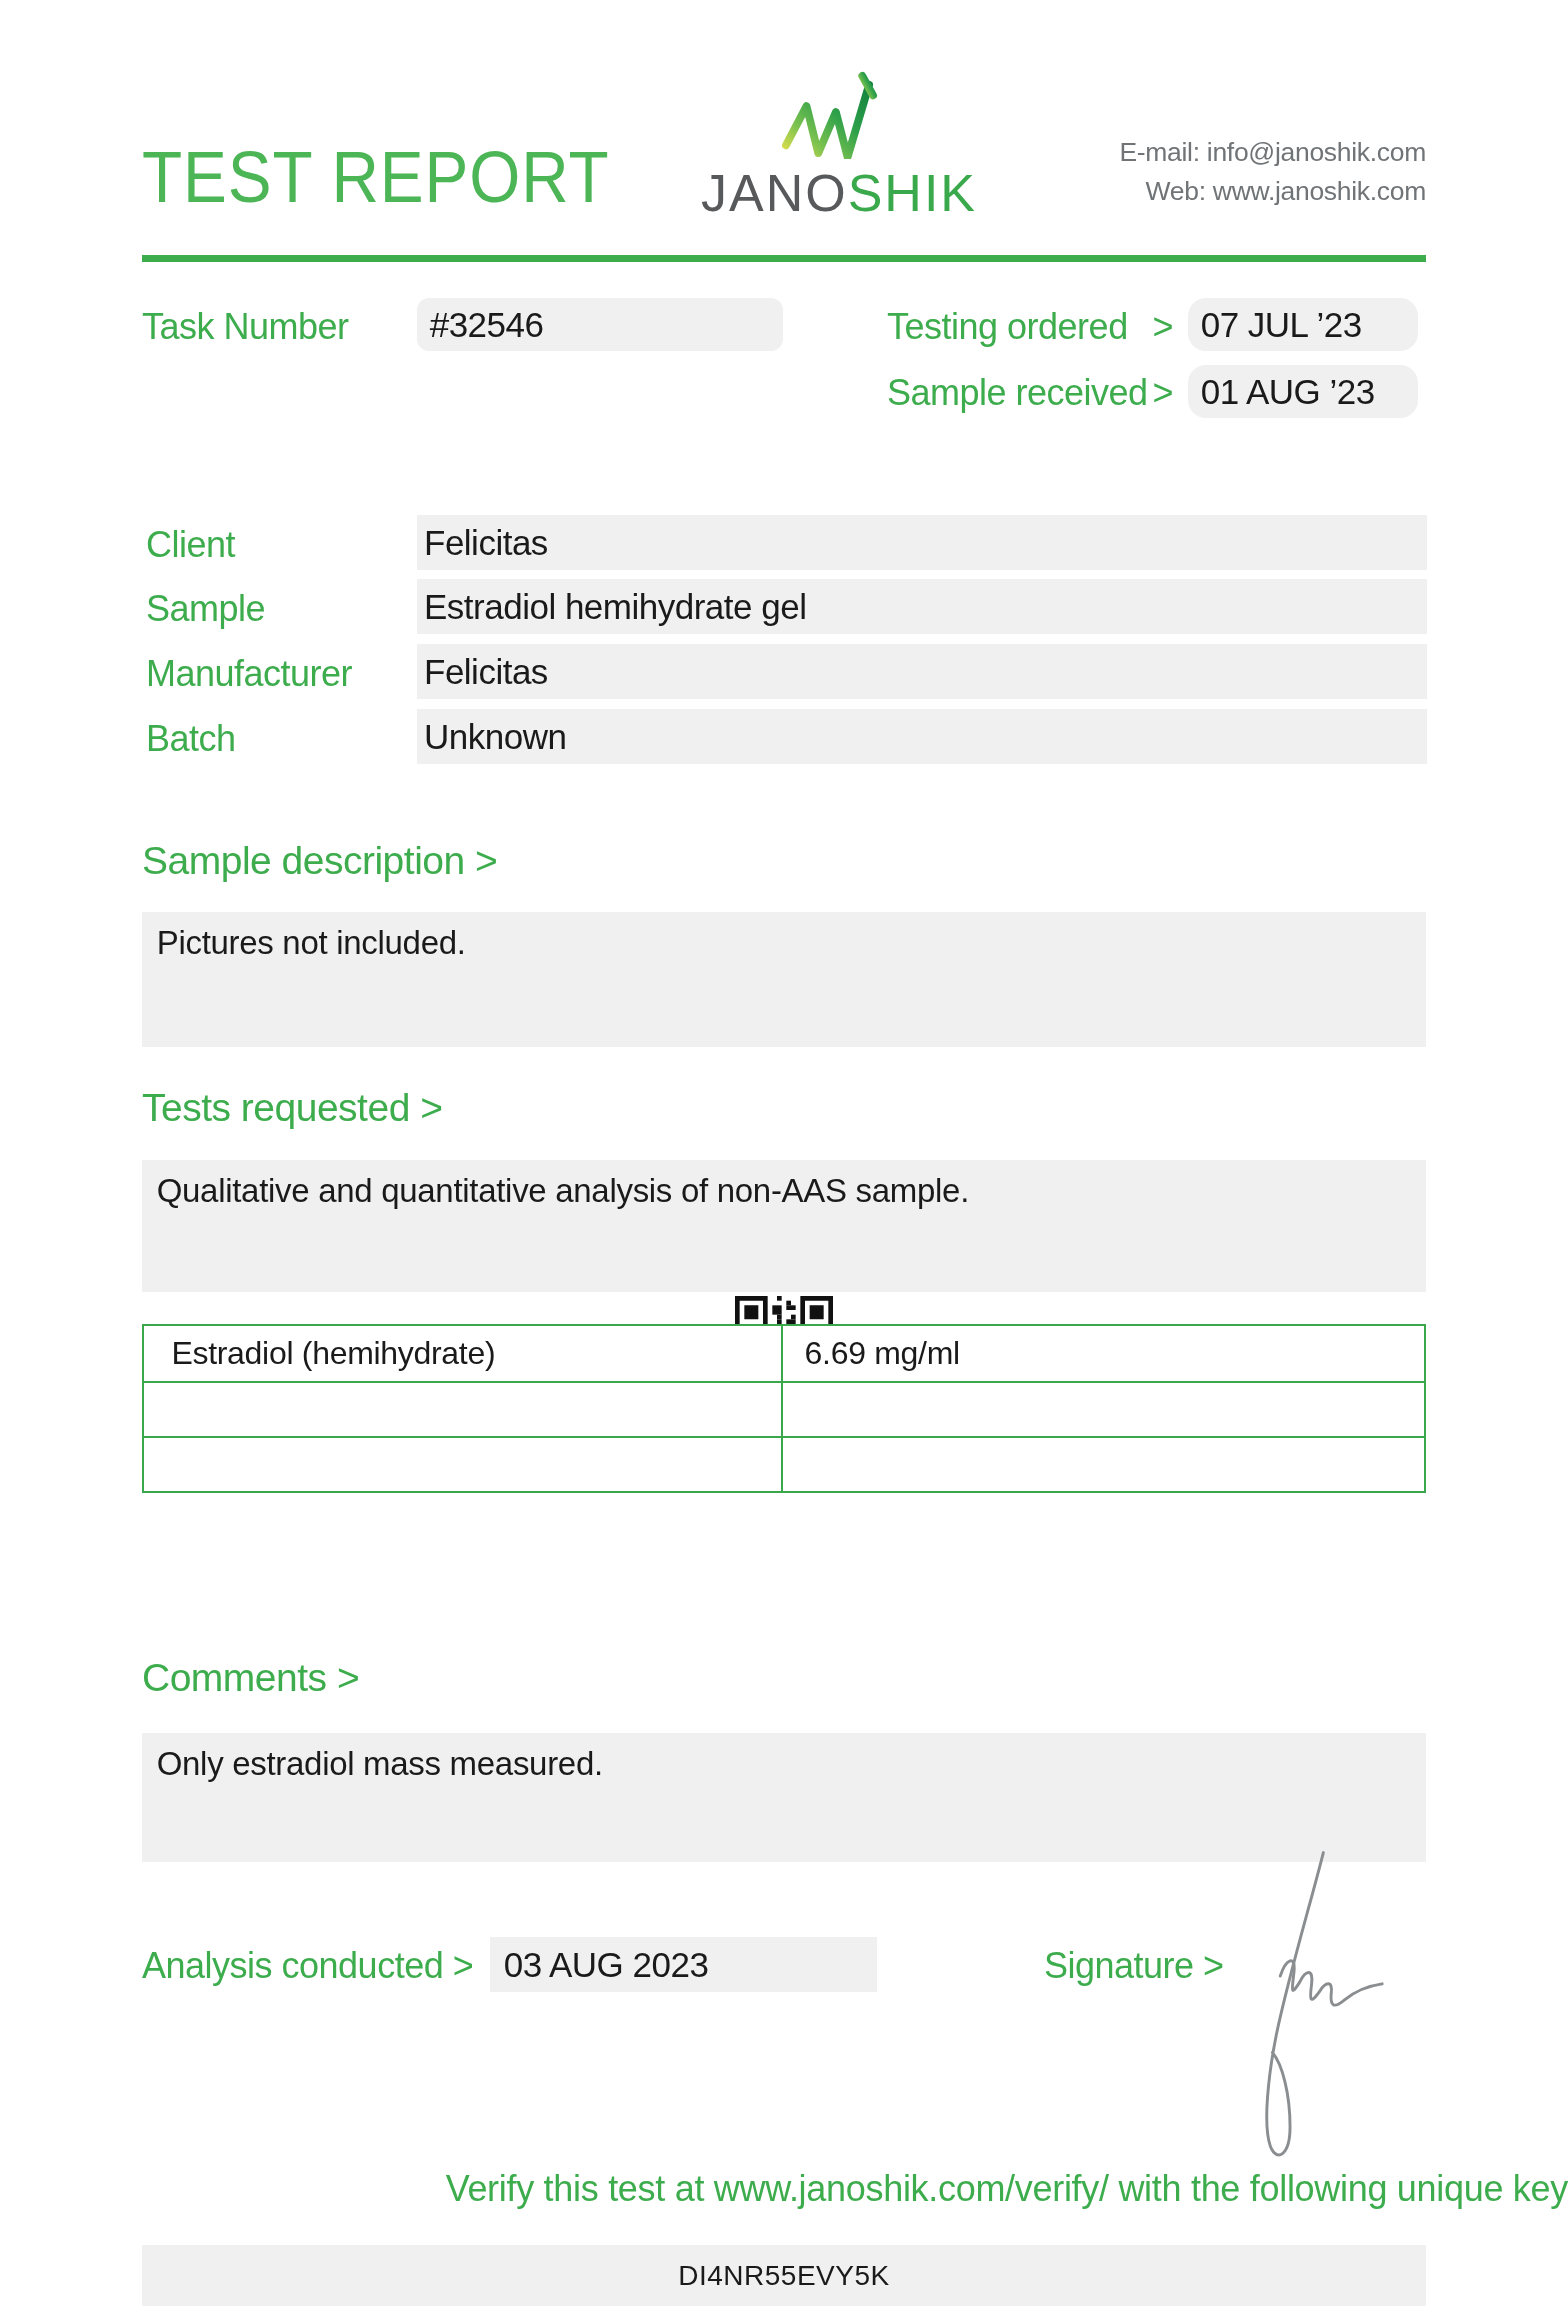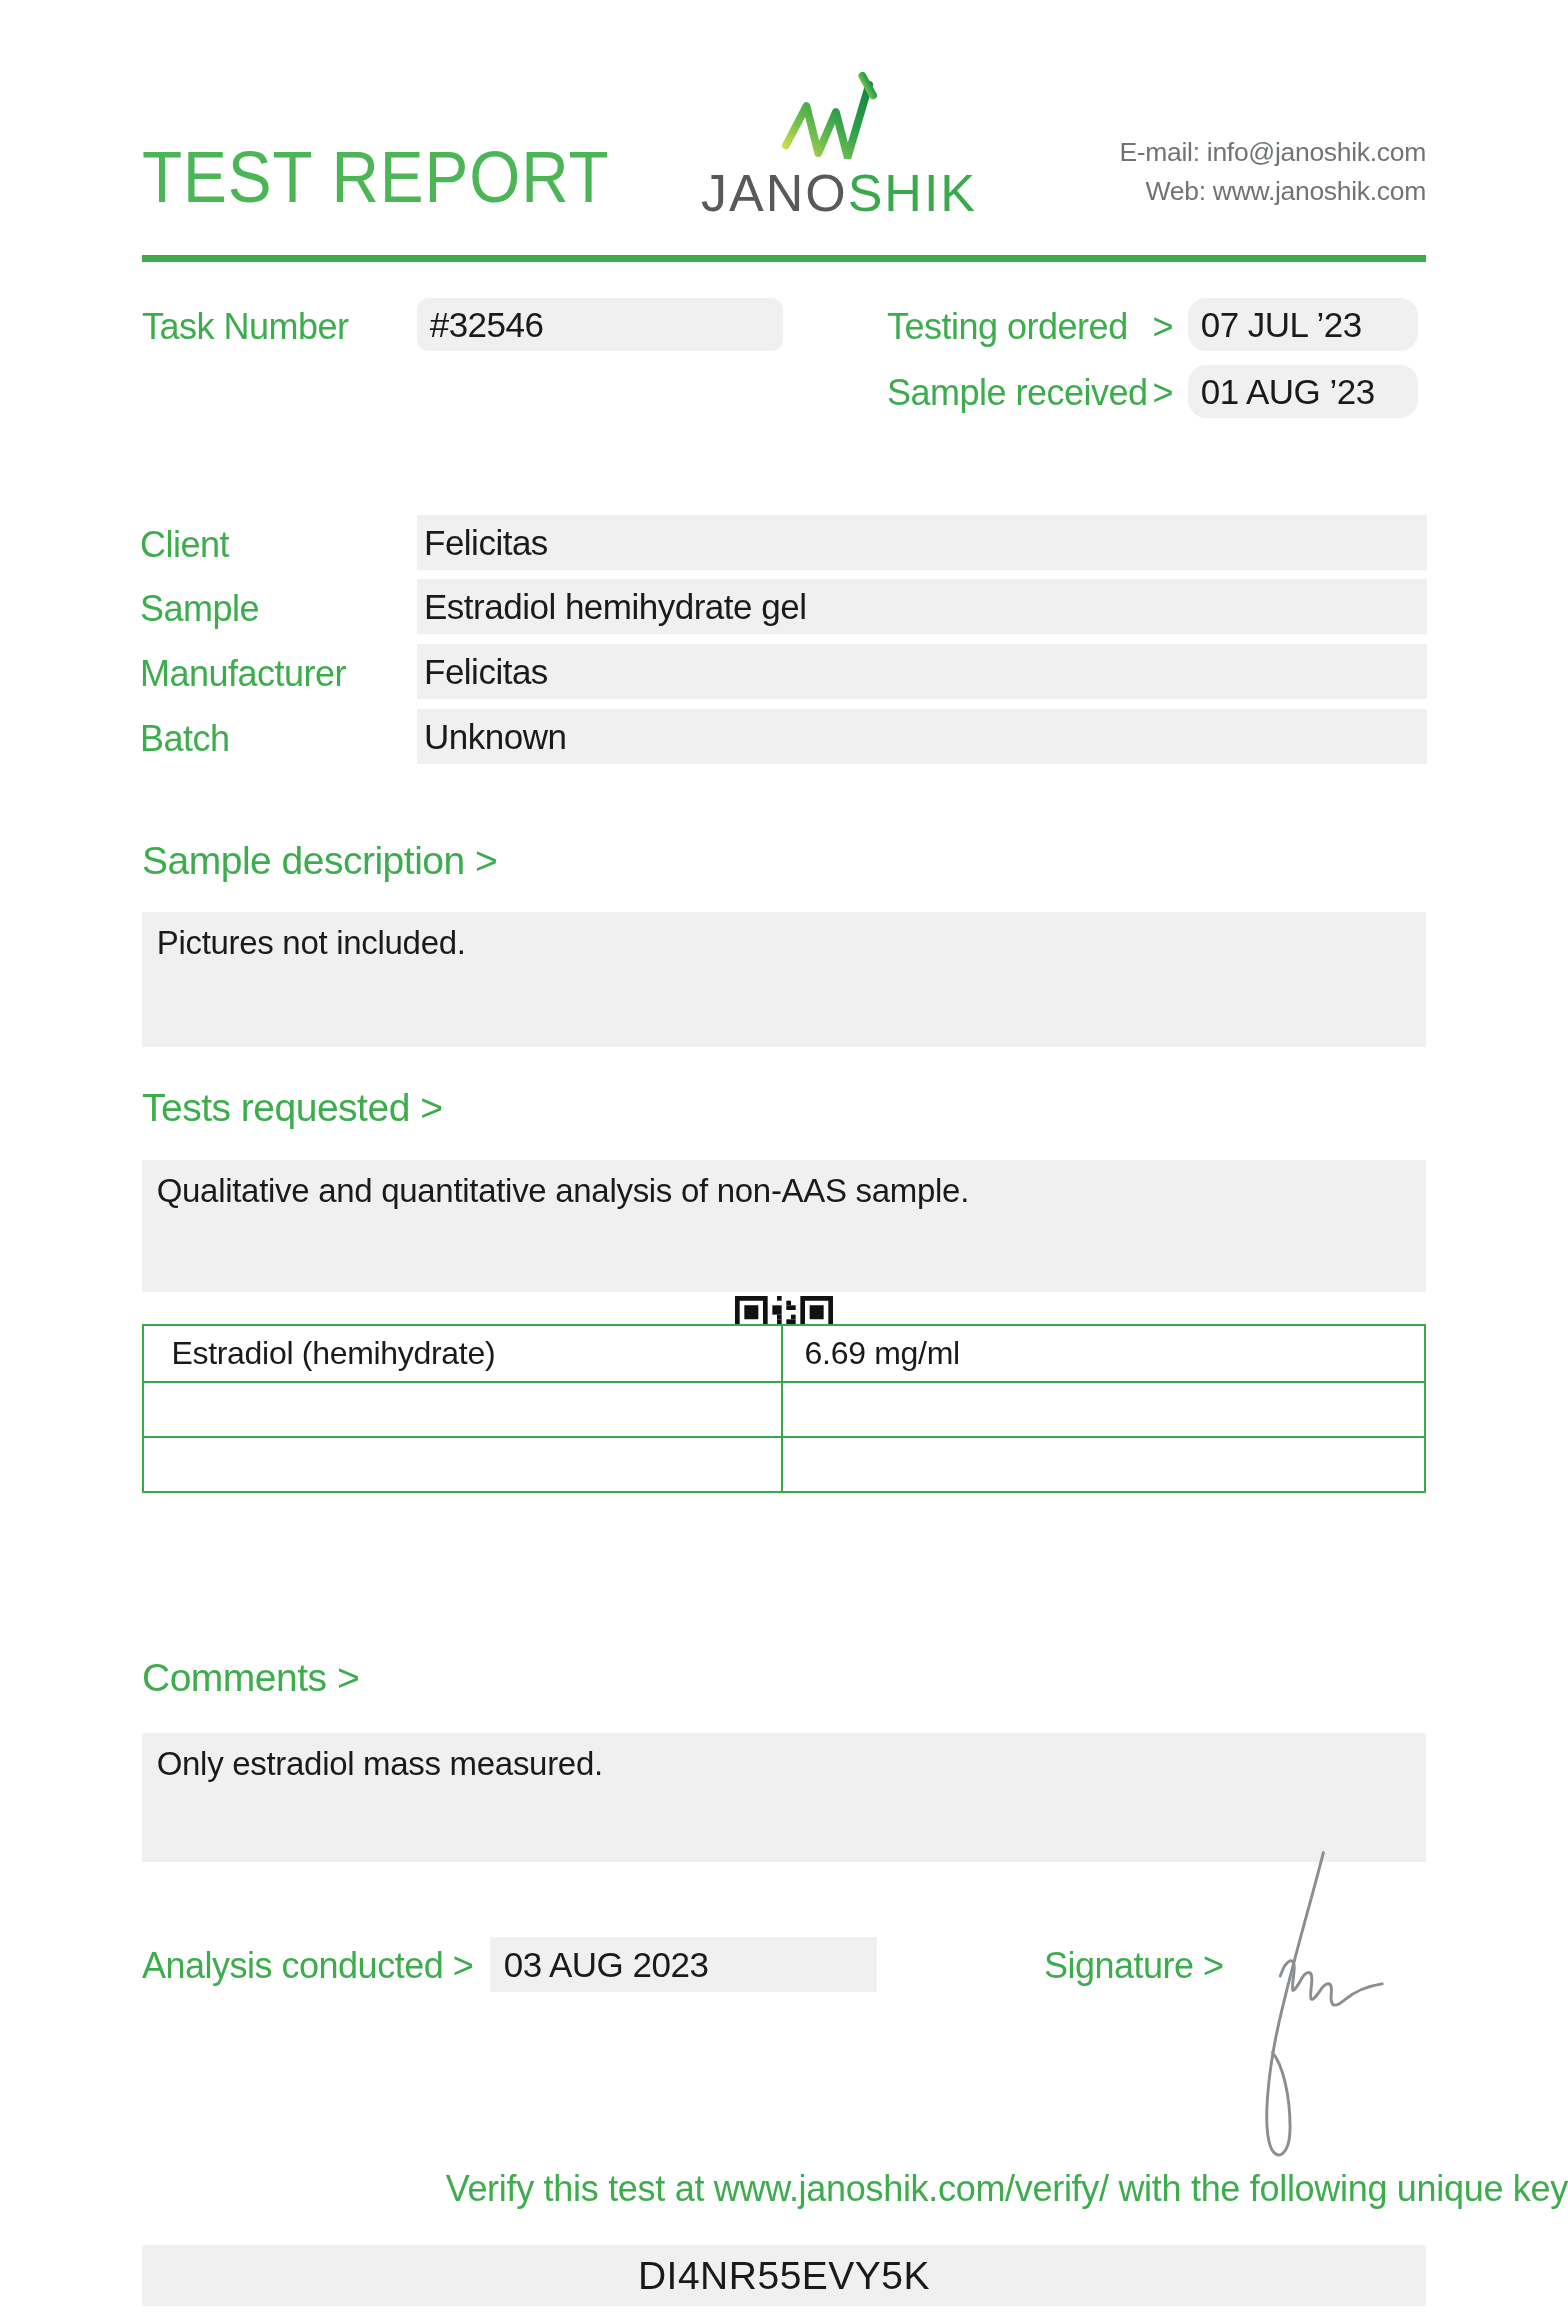--- a/index.html
+++ b/index.html
@@ -36,21 +36,21 @@
   .task-label{position:absolute;left:142px;top:306px;}
   .task-box{position:absolute;left:417px;top:298px;width:366px;height:53px;line-height:53px;padding-left:12.7px;border-radius:12px;}
   .date-label{position:absolute;left:887px;width:286px;display:flex;justify-content:space-between;}
   .dl1{top:306px;} .dl2{top:372px;}
   .date-box{position:absolute;left:1188px;width:230px;height:53px;line-height:53px;padding-left:12.7px;border-radius:18px;}
   .db1{top:298px;} .db2{top:365px;}
 
   
   .detail-row{position:absolute;left:0;width:100%;height:55px;}
   .dr1{top:515px;} .dr2{top:579px;} .dr3{top:644px;} .dr4{top:709px;}
-  .detail-row .label{position:absolute;left:140px;top:8.8px;}
+  .detail-row .label{position:absolute;left:146px;top:8.8px;}
   .detail-row .dbox{position:absolute;left:417px;top:0;width:1010px;height:55px;line-height:55px;padding-left:7px;}
 
   
   .sec-head{position:absolute;left:142px;font-size:39px;color:var(--green);letter-spacing:-0.5px;white-space:nowrap;}
   .sh-sd{top:839px;} .sh-tr{top:1086px;} .sh-res{top:1325px;} .sh-cm{top:1656px;}
   .textbox{position:absolute;left:142px;width:1284px;background:var(--box);font-size:33px;
            color:var(--ink);padding:11.8px 0 0 14.7px;letter-spacing:-0.3px;box-sizing:border-box;}
   .tb-sd{top:912px;height:135px;}
   .tb-tr{top:1160px;height:132px;}
   .tb-cm{top:1733px;height:129px;}
@@ -68,21 +68,21 @@
   .rtable .rowline{border-top:2.9px solid var(--tborder);}
 
   
   .analysis-label{position:absolute;left:142px;top:1945px;}
   .analysis-box{position:absolute;left:490px;top:1937px;width:387px;height:55px;line-height:55px;padding-left:13.7px;}
   .sig-label{position:absolute;left:1044px;top:1945px;}
   .sig{position:absolute;left:1233px;top:1831px;width:167px;height:338px;}
   .verify{position:absolute;left:0;top:2168px;width:100%;text-align:right;font-size:36px;
           color:var(--green);letter-spacing:-0.3px;white-space:nowrap;}
   .keybox{position:absolute;left:142px;top:2245px;width:1284px;height:61px;background:var(--box);
-          text-align:center;line-height:61px;font-size:39px;color:var(--ink);letter-spacing:0.5px;}
+          text-align:center;line-height:61px;font-size:28px;color:var(--ink);letter-spacing:0.5px;}
 </style>
 </head>
 <body>
 
 <div class="page">
 
   <div class="title">TEST REPORT</div>
 
   <div class="logo">
     <svg class="logo-icon" viewBox="0 0 100 92">

